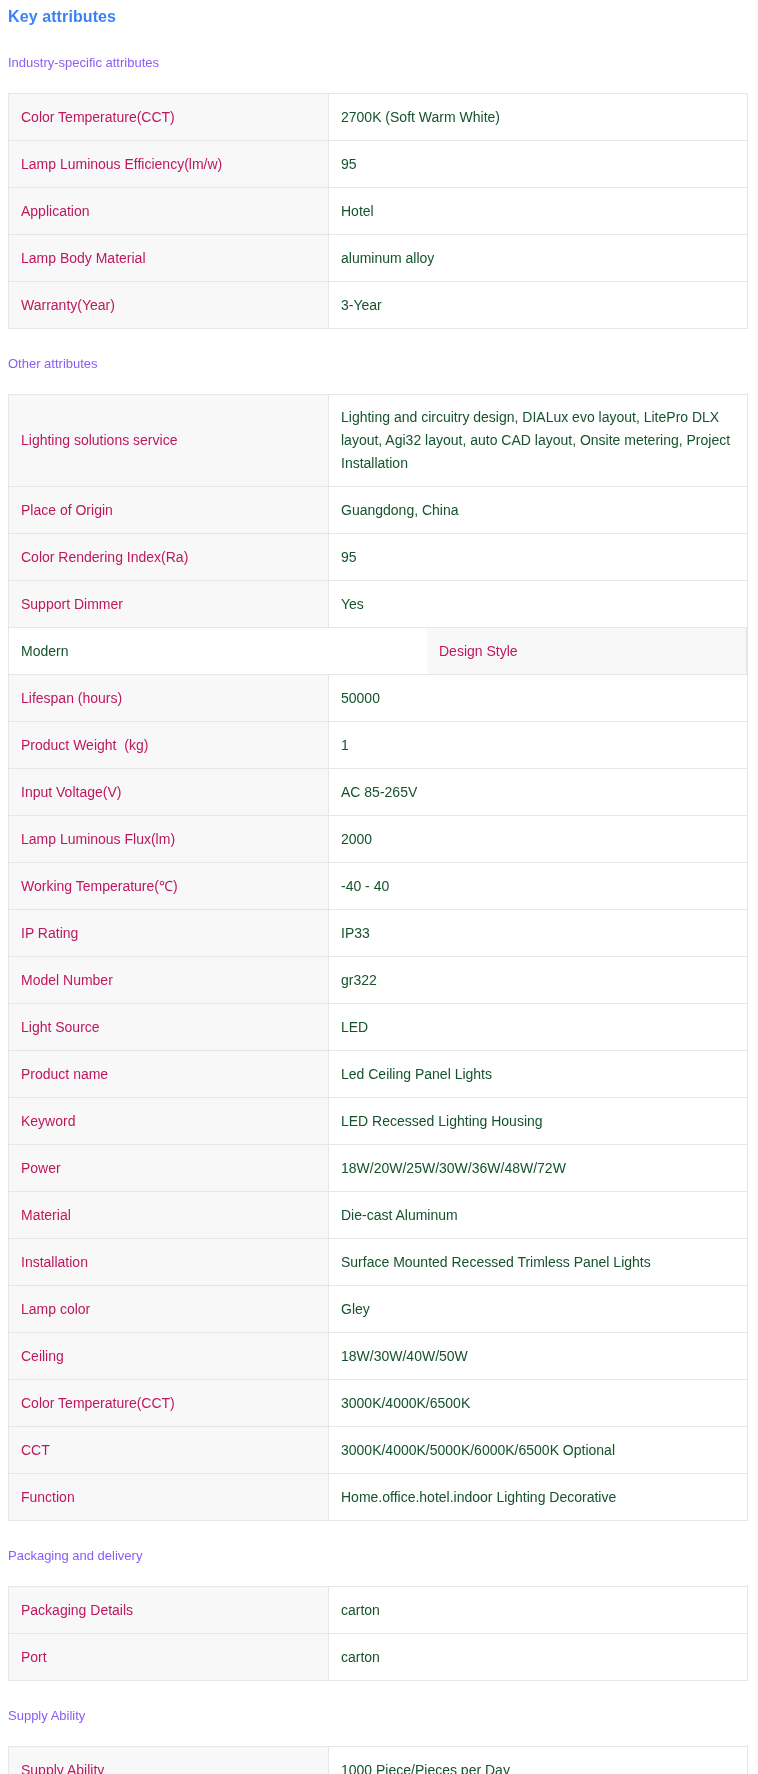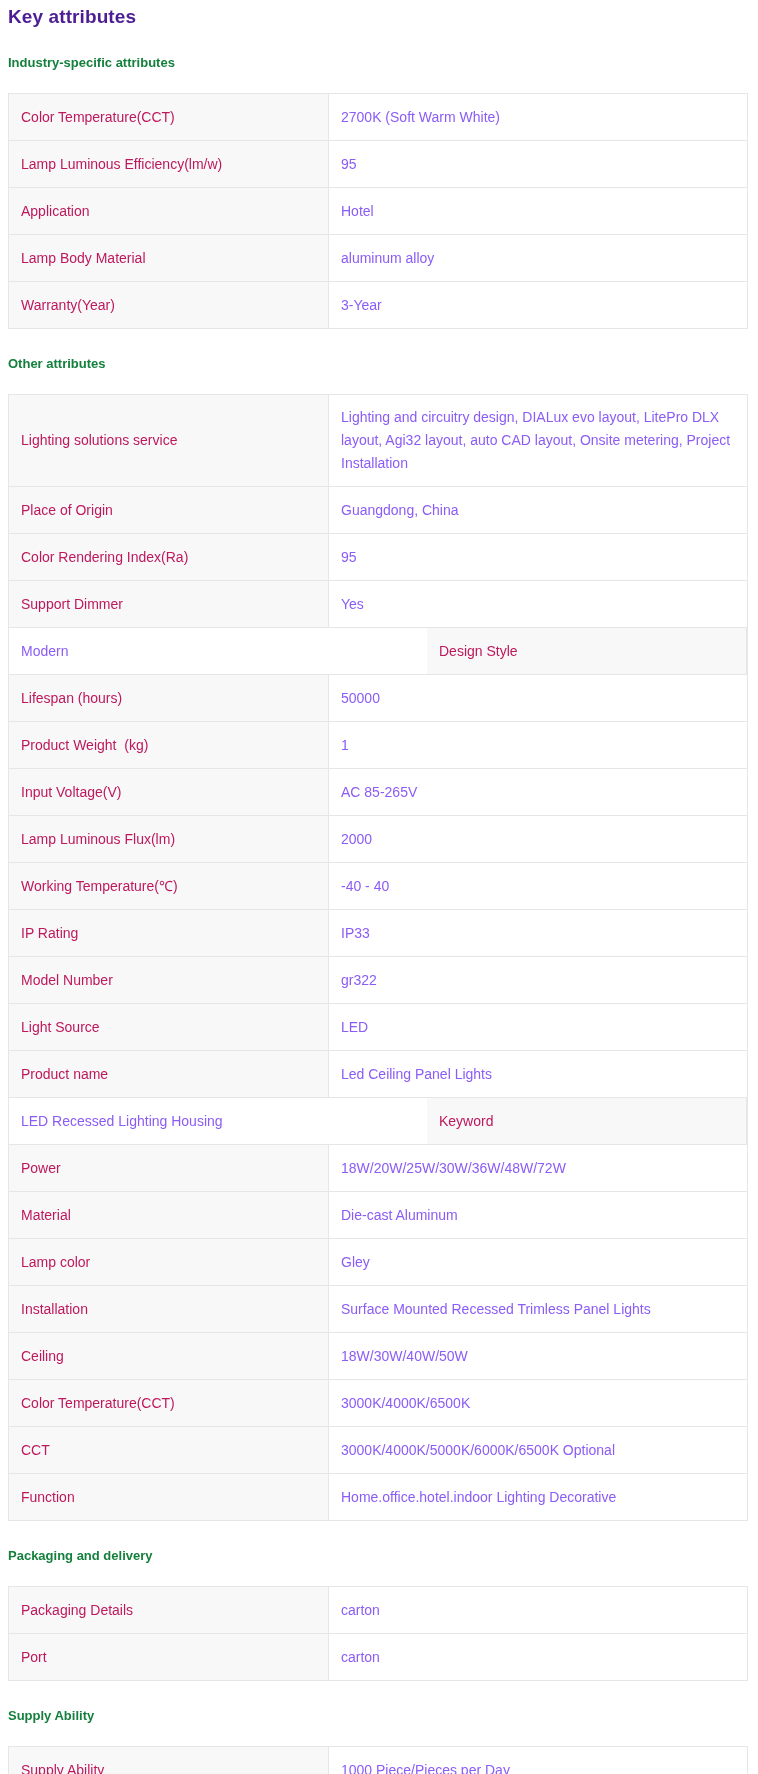--- a/index.html
+++ b/index.html
@@ -13,32 +13,32 @@
     width: 758px;
     height: 1774px;
     overflow: hidden;
     position: relative;
   }
   .page {
     margin-left: 8px;
     width: 740px;
   }
   .page-title {
-    font-size: 19px;
+    font-size: 16px;
     line-height: 22px;
     font-weight: 700;
-    color: #4c1d95;
+    color: #3b82f6;
     margin: 6px 0 0 0;
     letter-spacing: 0.1px;
   }
   .section-heading {
     font-size: 13px;
     line-height: 16px;
-    font-weight: 700;
-    color: #15803d;
+    font-weight: 400;
+    color: #8b5cf6;
     margin: 27px 0 22px 0;
   }
   .attr-table {
     border: 1px solid #e6e6e6;
     background: #ffffff;
   }
   .attr-row {
     display: flex;
     min-height: 46px;
     align-items: stretch;
@@ -58,21 +58,21 @@
   }
   .cell.label {
     flex: 0 0 320px;
     width: 320px;
     background: #f8f8f8;
     border-right: 1px solid #e6e6e6;
     color: #be185d;
   }
   .cell.value {
     flex: 1 1 auto;
-    color: #8b5cf6;
+    color: #14532d;
     background: #ffffff;
   }
 </style>
 </head>
 <body>
 
 <div class="page">
   <h2 class="page-title">Key attributes</h2>
   <div id="sections-root">
   <section class="attr-section">
@@ -172,45 +172,45 @@
     <div class="cell label">Light Source</div>
     <div class="cell value">LED</div>
   </div>
 
   <div class="attr-row">
     <div class="cell label">Product name</div>
     <div class="cell value">Led Ceiling Panel Lights</div>
   </div>
 
   <div class="attr-row">
+    <div class="cell label">Keyword</div>
     <div class="cell value">LED Recessed Lighting Housing</div>
-    <div class="cell label">Keyword</div>
   </div>
 
   <div class="attr-row">
     <div class="cell label">Power</div>
     <div class="cell value">18W/20W/25W/30W/36W/48W/72W</div>
   </div>
 
   <div class="attr-row">
     <div class="cell label">Material</div>
     <div class="cell value">Die-cast Aluminum</div>
   </div>
 
   <div class="attr-row">
+    <div class="cell label">Installation</div>
+    <div class="cell value">Surface Mounted Recessed Trimless Panel Lights</div>
+  </div>
+
+  <div class="attr-row">
     <div class="cell label">Lamp color</div>
     <div class="cell value">Gley</div>
   </div>
 
   <div class="attr-row">
-    <div class="cell label">Installation</div>
-    <div class="cell value">Surface Mounted Recessed Trimless Panel Lights</div>
-  </div>
-
-  <div class="attr-row">
     <div class="cell label">Ceiling</div>
     <div class="cell value">18W/30W/40W/50W</div>
   </div>
 
   <div class="attr-row">
     <div class="cell label">Color Temperature(CCT)</div>
     <div class="cell value">3000K/4000K/6500K</div>
   </div>
 
   <div class="attr-row">

